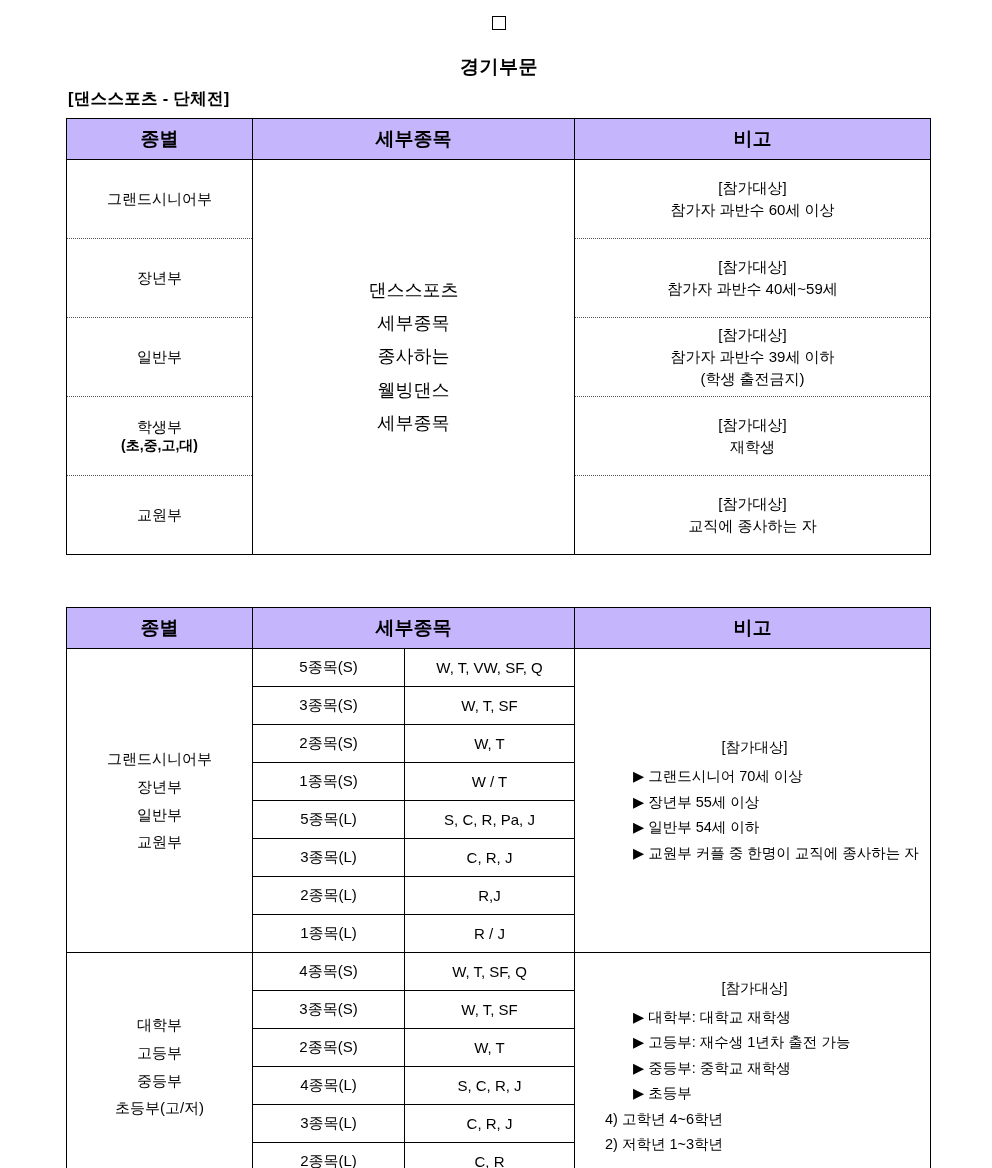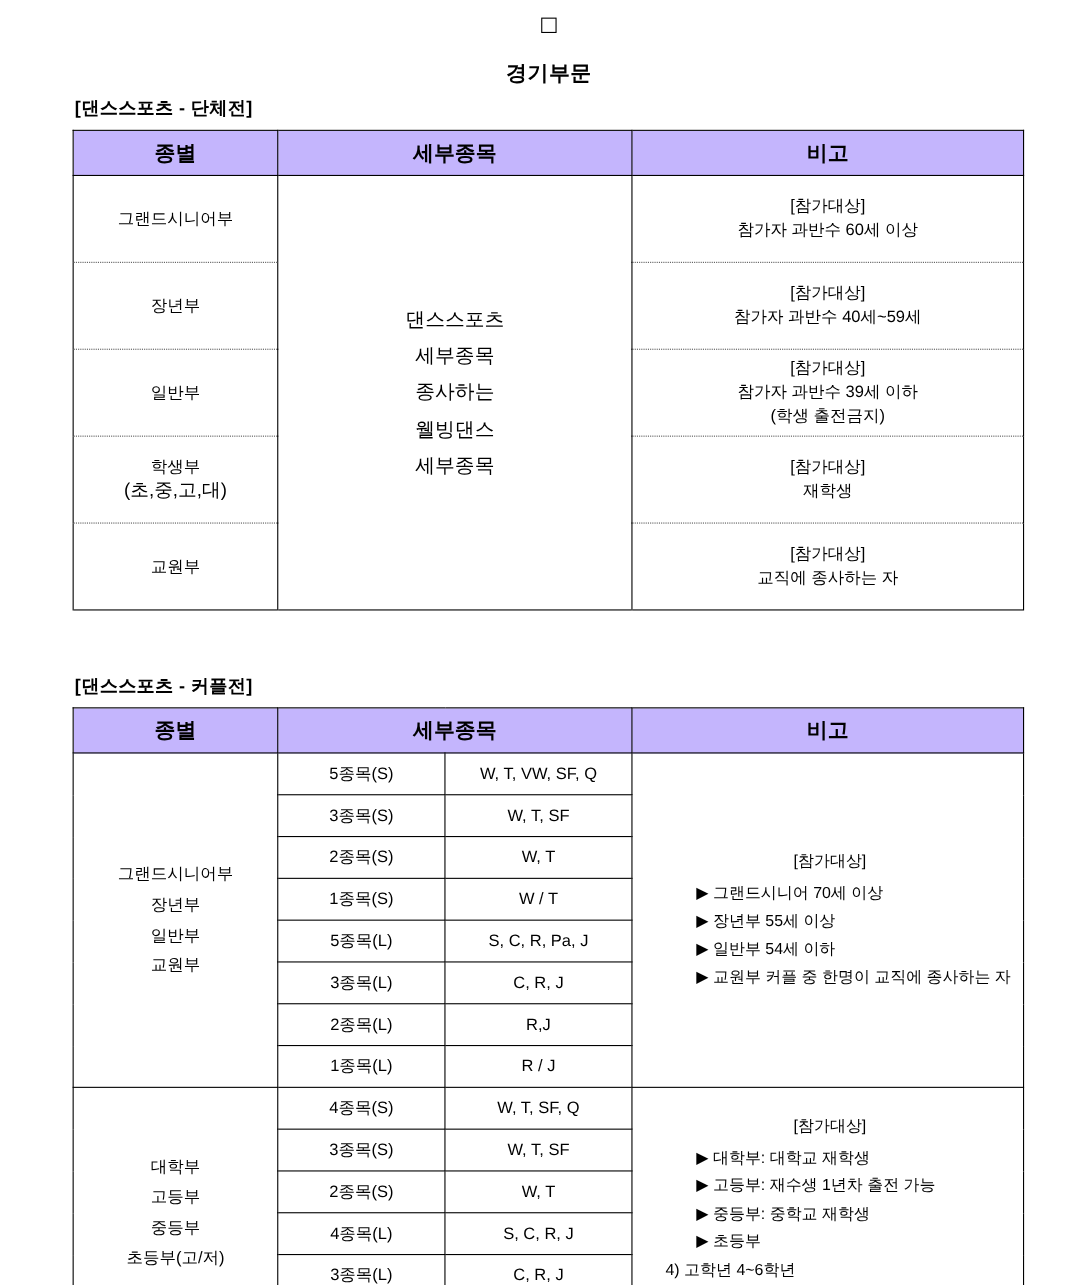--- a/index.html
+++ b/index.html
@@ -81,21 +81,22 @@
   }
   .t1 td.note-cell {
     border-bottom: 1px dotted #555;
     line-height: 1.45;
     height: 66px;
   }
   .t1 tr:last-child td.note-cell {
     border-bottom: none;
   }
   .t1 .sub {
-    font-size: 17px;
+    font-size: 14px;
+    font-weight: bold;
   }
   
   .t2 td {
     border: 1px solid #000;
     padding: 9px 0;
     font-size: 15px;
   }
   .t2 td.grp {
     line-height: 1.85;
     font-size: 15px;
@@ -201,21 +202,20 @@
         <td class="note-cell">
           <div>[참가대상]</div>
           <div>교직에 종사하는 자</div>
         </td>
       </tr>
     </tbody>
   </table>
 
   <div class="spacer-lg"></div>
 
-  <div class="table-title">[댄스스포츠 - 커플전]</div>
 
   <table class="outer t2">
     <colgroup>
       <col style="width:186px">
       <col style="width:152px">
       <col style="width:170px">
       <col style="width:356px">
     </colgroup>
     <thead>
       <tr>

